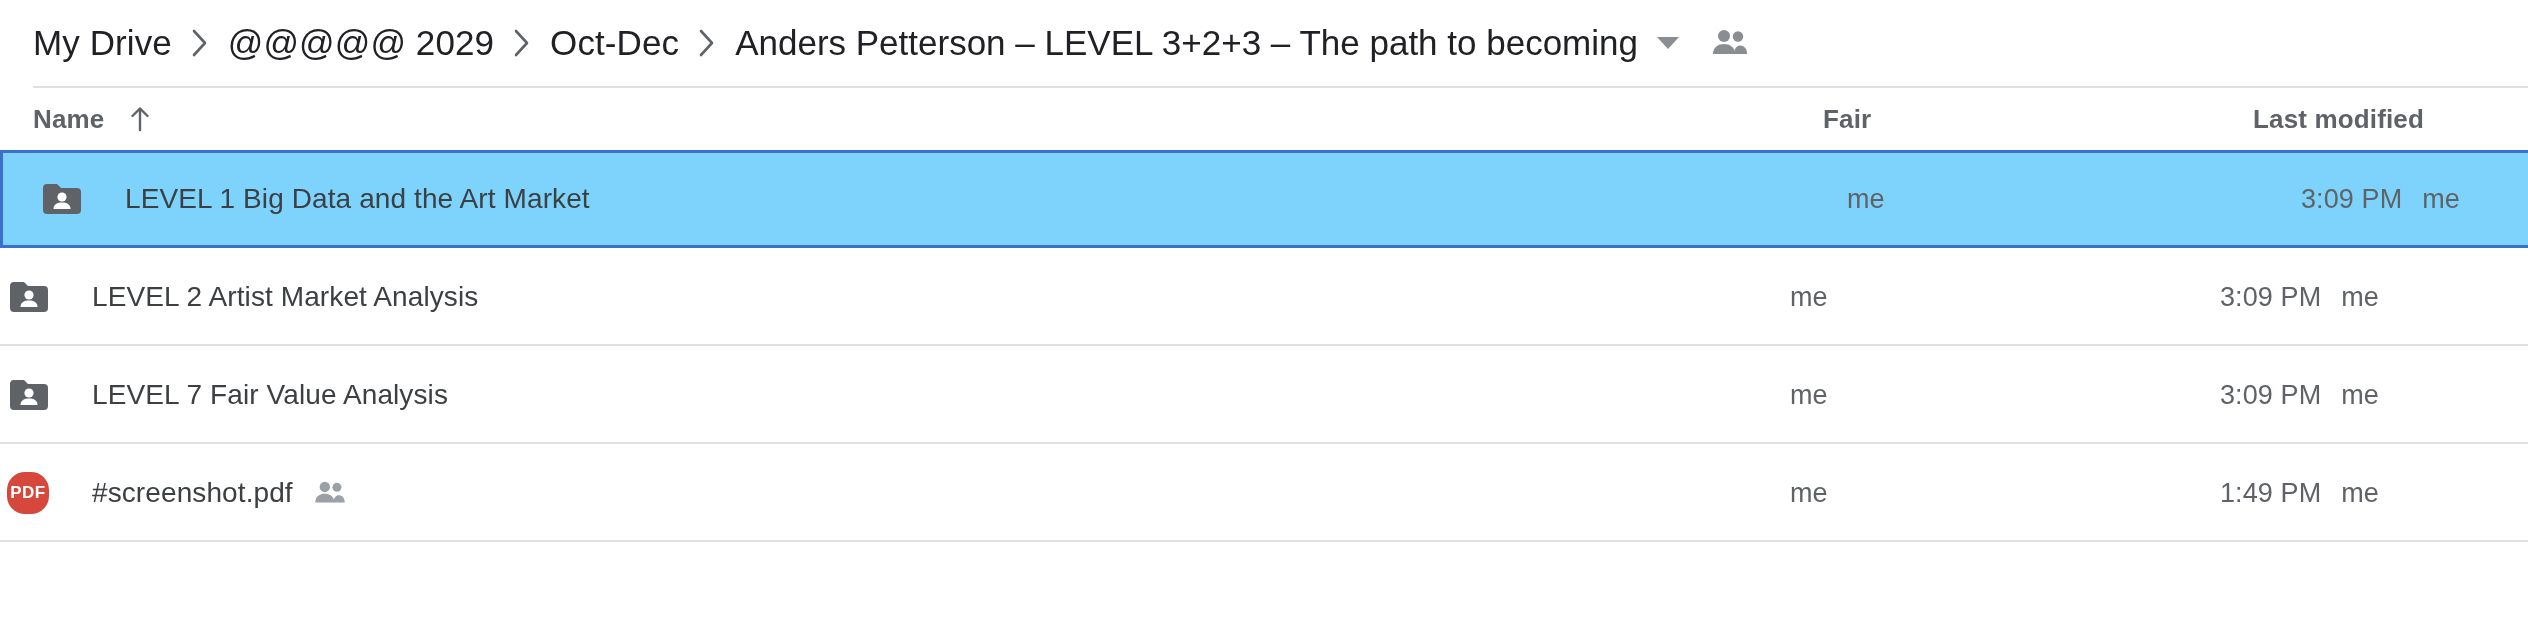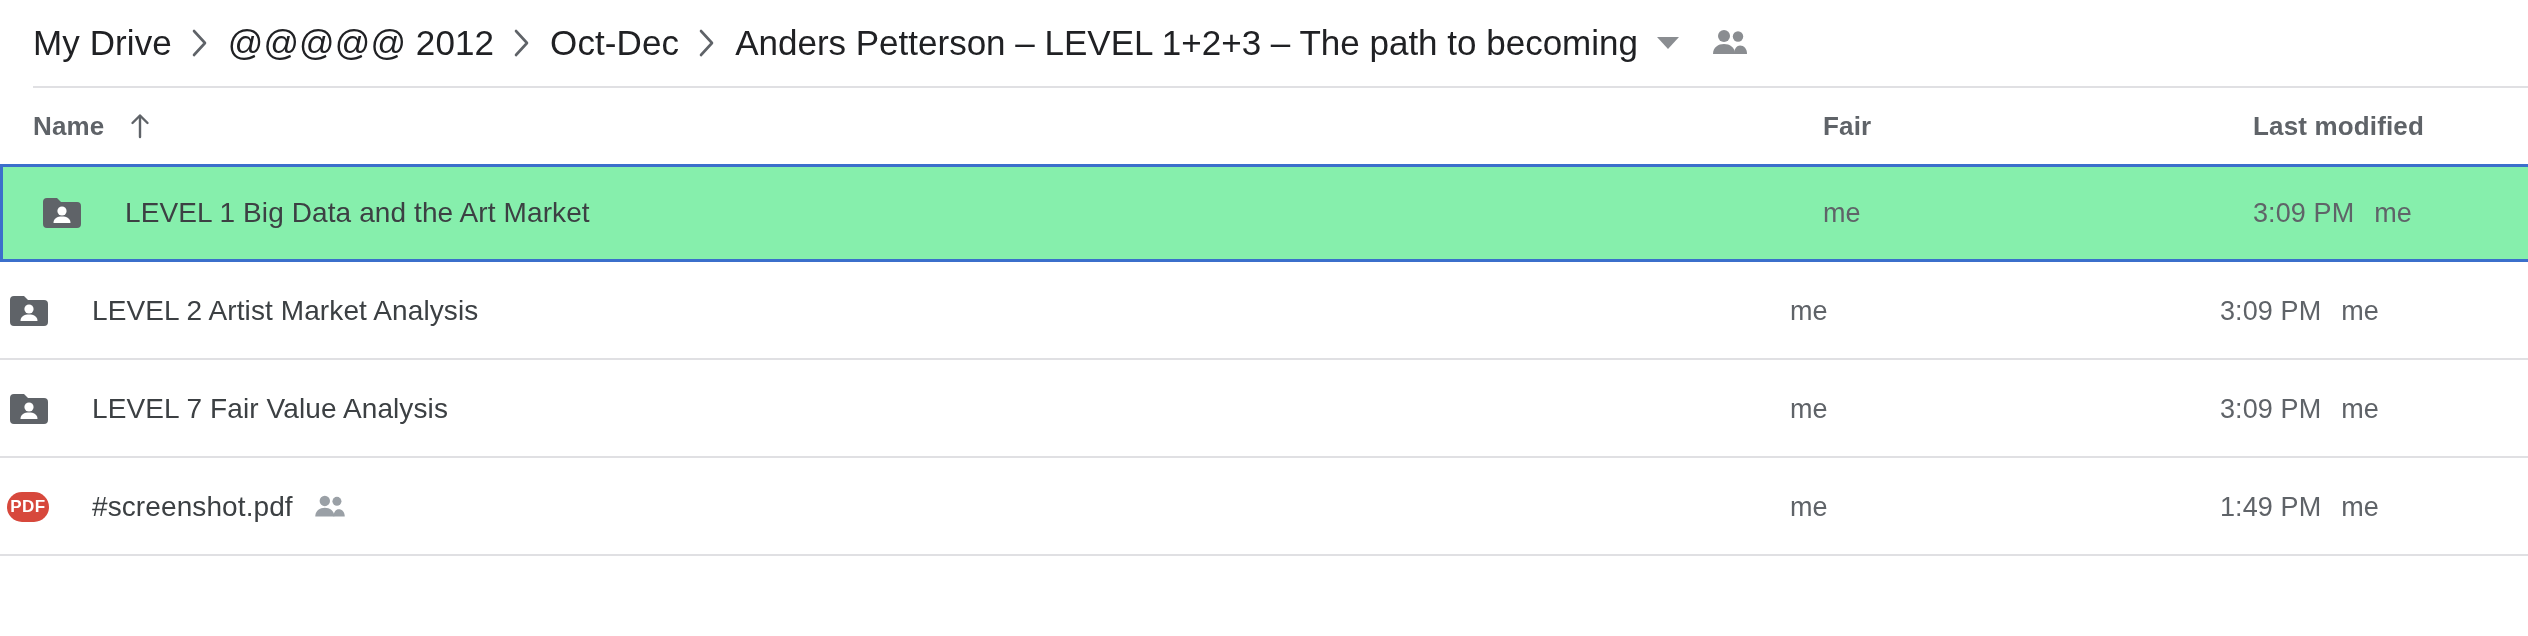--- a/index.html
+++ b/index.html
@@ -80,21 +80,21 @@
   
   .rule {
     height: 2px;
     background: #e0e0e3;
     margin-left: 33px;
     margin-right: 0;
   }
 
   
   .col-head {
-    height: 76px;
+    height: 62px;
     display: flex;
     align-items: center;
     padding-left: 33px;
     background: #ffffff;
   }
   .ch {
     font-size: 26px;
     color: #5f6368;
     font-weight: bold;
     letter-spacing: 0.15px;
@@ -133,21 +133,22 @@
     border-top: 2px solid transparent;
     border-bottom: 2px solid #e0e0e3;
     cursor: pointer;
   }
   .row.last { border-bottom: 2px solid #e0e0e3; }
   .row.selected {
     border-top: 3px solid #3b6fcb;
     border-bottom: 3px solid #3b6fcb;
     border-left: 3px solid #3b6fcb;
     padding-left: 30px;
-    background: #86efac;
+    background: #7dd3fc;
+    gap: 24px;
   }
 
   .cell-name {
     width: 1790px;
     flex: 0 0 1790px;
     display: flex;
     align-items: center;
   }
   .icon-wrap {
     width: 60px;
@@ -181,21 +182,21 @@
     font-size: 27px;
     color: #5f6368;
     letter-spacing: 0.1px;
     white-space: nowrap;
   }
   .mod-user { margin-left: 20px; }
 
   
   .pdf-icon {
     width: 42px;
-    height: 30px;
+    height: 42px;
     border-radius: 18px;
     background: #d7483c;
     display: flex;
     align-items: center;
     justify-content: center;
   }
   .pdf-icon span {
     color: #ffffff;
     font-size: 17px;
     font-weight: bold;
@@ -209,37 +210,37 @@
 <div class="breadcrumb-bar">
 
   <span class="crumb">My Drive</span>
 
   <span class="crumb-sep">
     <svg width="20" height="32" viewBox="0 0 20 32" aria-hidden="true">
       <path d="M4 4 L15 16 L4 28" fill="none" stroke="#5f6368" stroke-width="2.6" stroke-linecap="round" stroke-linejoin="round"></path>
     </svg>
   </span>
 
-  <span class="crumb">@@@@@ 2012</span>
+  <span class="crumb">@@@@@ 2029</span>
 
   <span class="crumb-sep">
     <svg width="20" height="32" viewBox="0 0 20 32" aria-hidden="true">
       <path d="M4 4 L15 16 L4 28" fill="none" stroke="#5f6368" stroke-width="2.6" stroke-linecap="round" stroke-linejoin="round"></path>
     </svg>
   </span>
 
   <span class="crumb">Oct-Dec</span>
 
   <span class="crumb-sep">
     <svg width="20" height="32" viewBox="0 0 20 32" aria-hidden="true">
       <path d="M4 4 L15 16 L4 28" fill="none" stroke="#5f6368" stroke-width="2.6" stroke-linecap="round" stroke-linejoin="round"></path>
     </svg>
   </span>
 
-  <span class="crumb-current">Anders Petterson – LEVEL 1+2+3 – The path to becoming</span>
+  <span class="crumb-current">Anders Petterson – LEVEL 3+2+3 – The path to becoming</span>
 
   <span class="crumb-caret">
     <span class="tri"></span>
   </span>
 
   <span class="crumb-shared">
     <svg width="38" height="30" viewBox="0 0 38 30" aria-hidden="true">
       <circle cx="13" cy="8" r="6" fill="#8a8d91"></circle>
       <circle cx="27" cy="8.5" r="5.2" fill="#8a8d91"></circle>
       <path d="M2 26 C2 19 7.5 16 13 16 C18.5 16 24 19 24 26 Z" fill="#8a8d91"></path>

